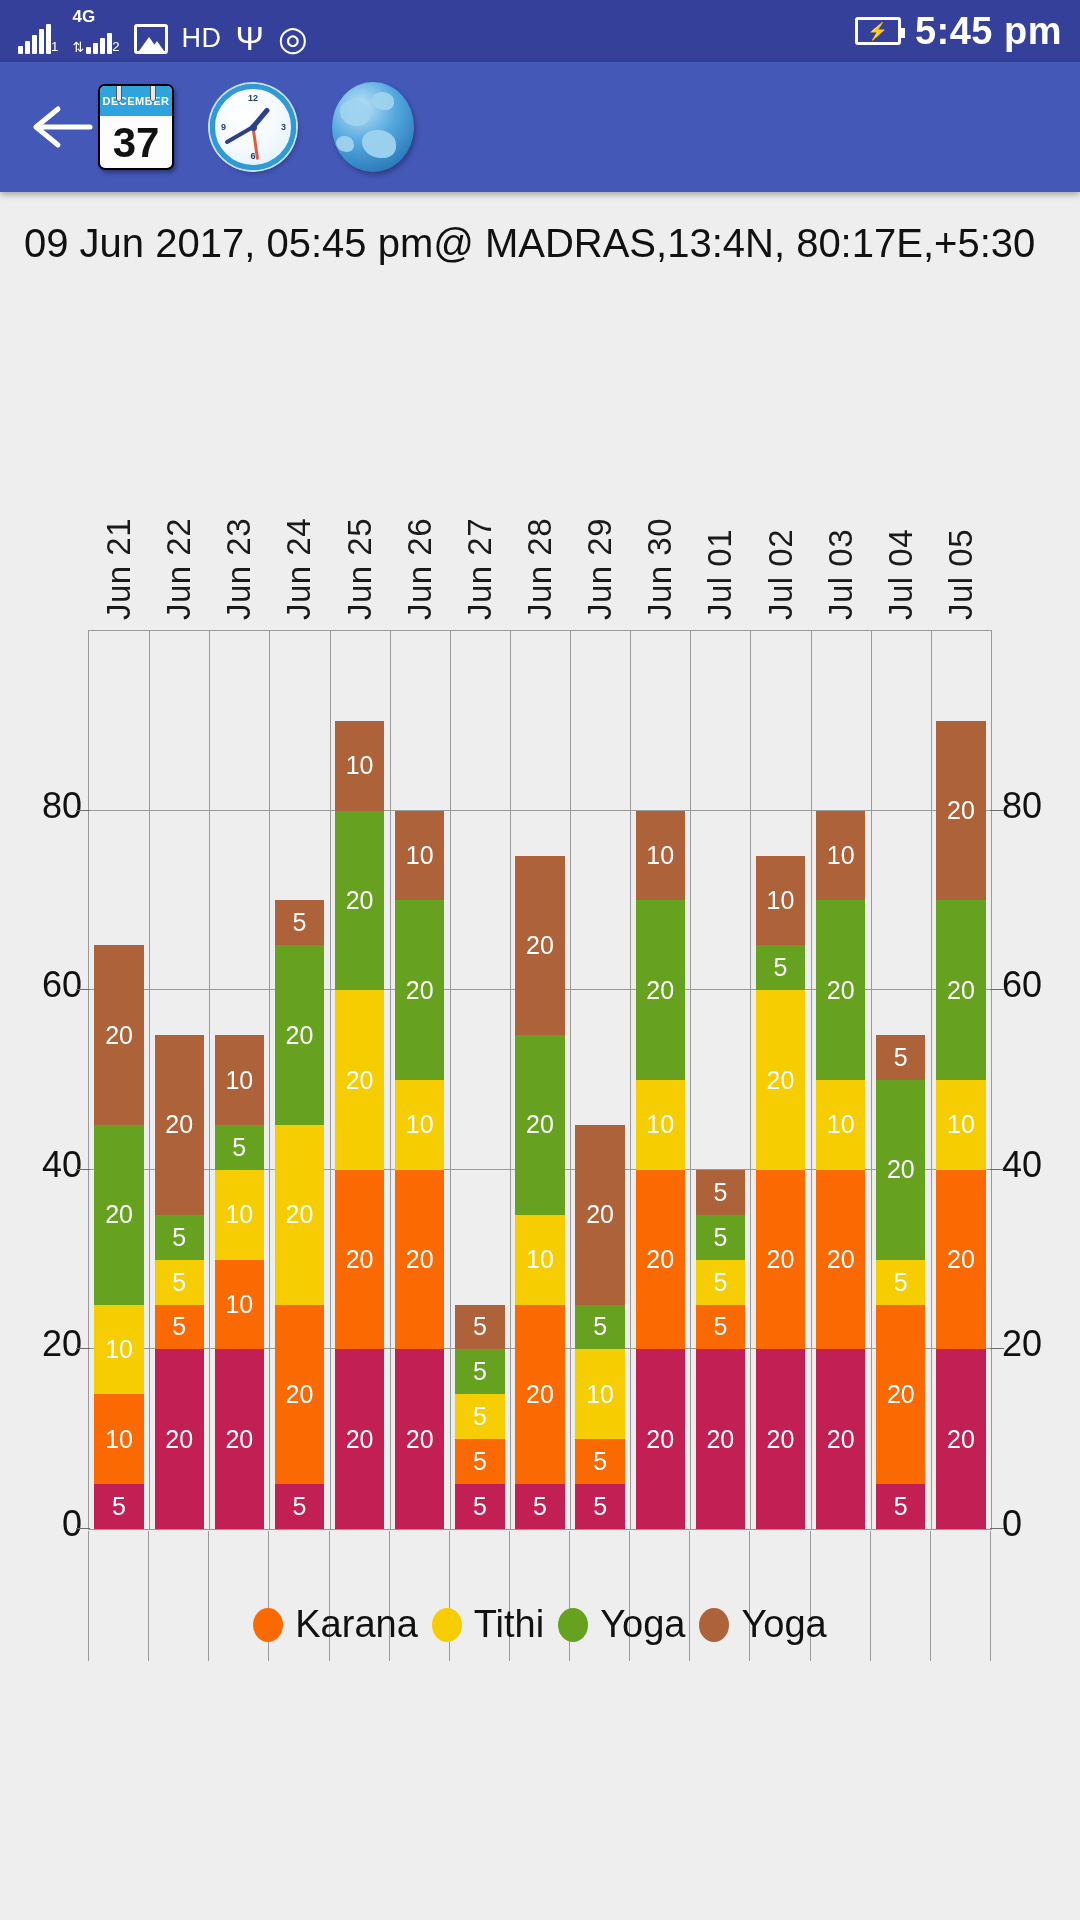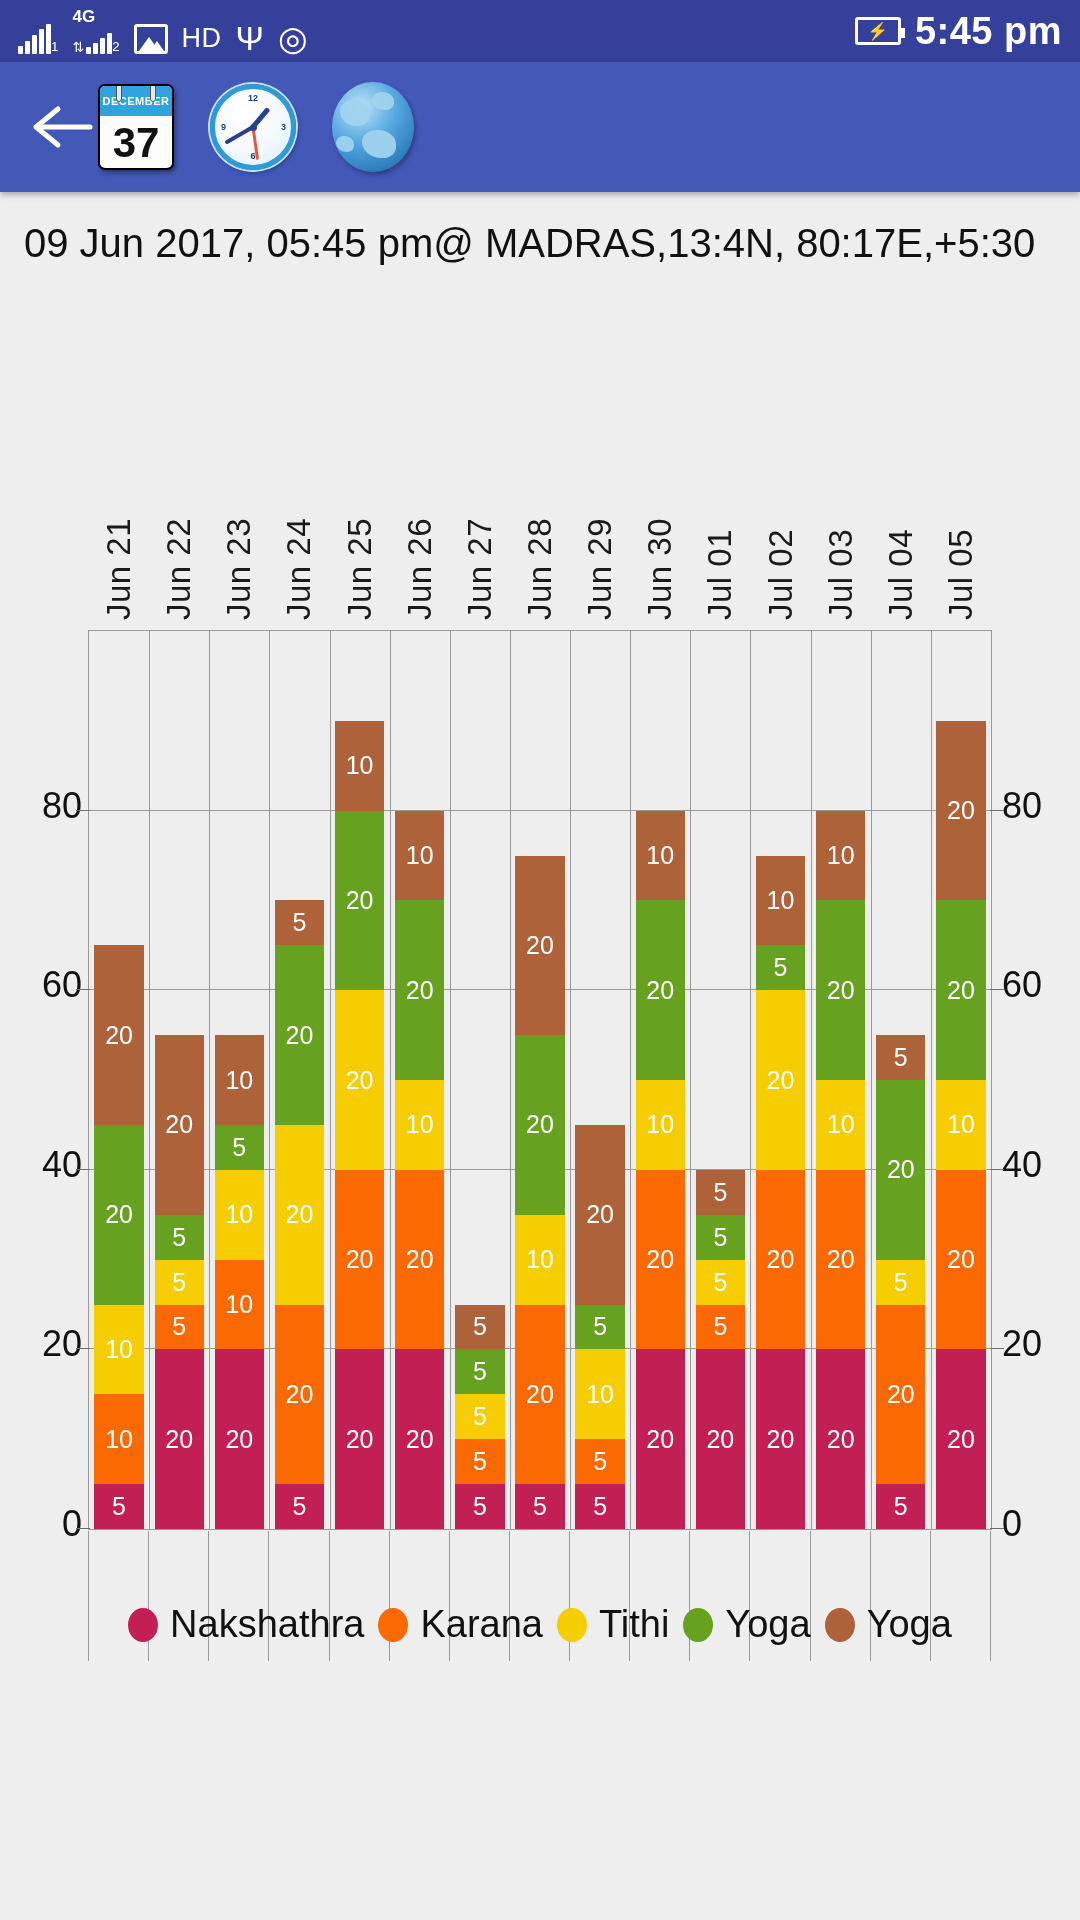--- a/index.html
+++ b/index.html
@@ -405,24 +405,20 @@
         <div class="vtick" style="left: 601px;"></div>
         <div class="vtick" style="left: 661px;"></div>
         <div class="vtick" style="left: 722px;"></div>
         <div class="vtick" style="left: 782px;"></div>
         <div class="vtick" style="left: 842px;"></div>
         <div class="vtick" style="left: 902px;"></div>
       </div>
 
 
     <div id="legend">
-        <div class="leg-item">
-          <span class="leg-dot" style="background: rgb(194, 32, 84);"></span>
-          <span class="leg-txt">Nakshathra</span>
-        </div>
         <div class="leg-item">
           <span class="leg-dot" style="background: rgb(251, 106, 2);"></span>
           <span class="leg-txt">Karana</span>
         </div>
         <div class="leg-item">
           <span class="leg-dot" style="background: rgb(245, 205, 0);"></span>
           <span class="leg-txt">Tithi</span>
         </div>
         <div class="leg-item">
           <span class="leg-dot" style="background: rgb(102, 161, 32);"></span>

